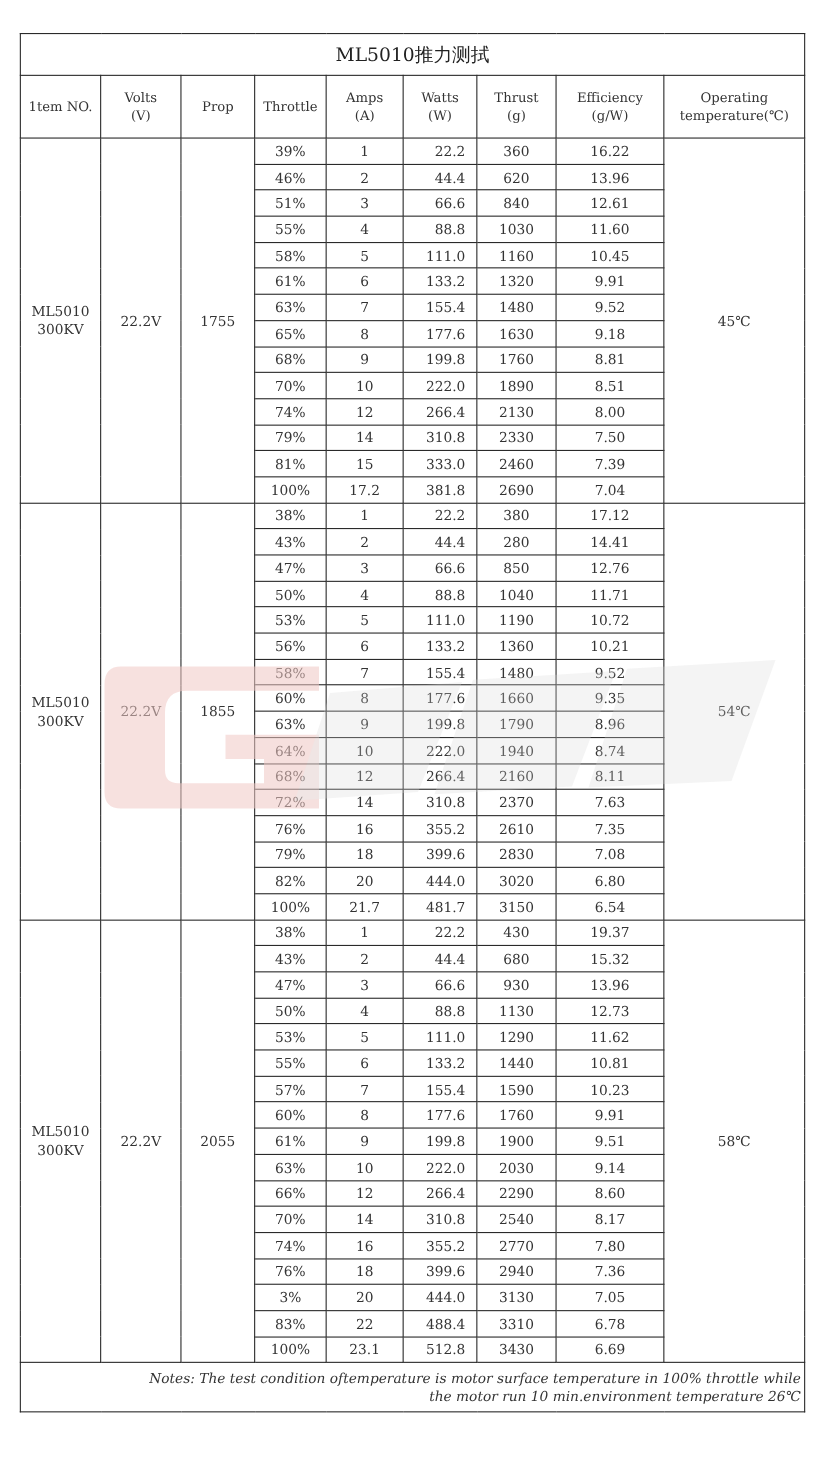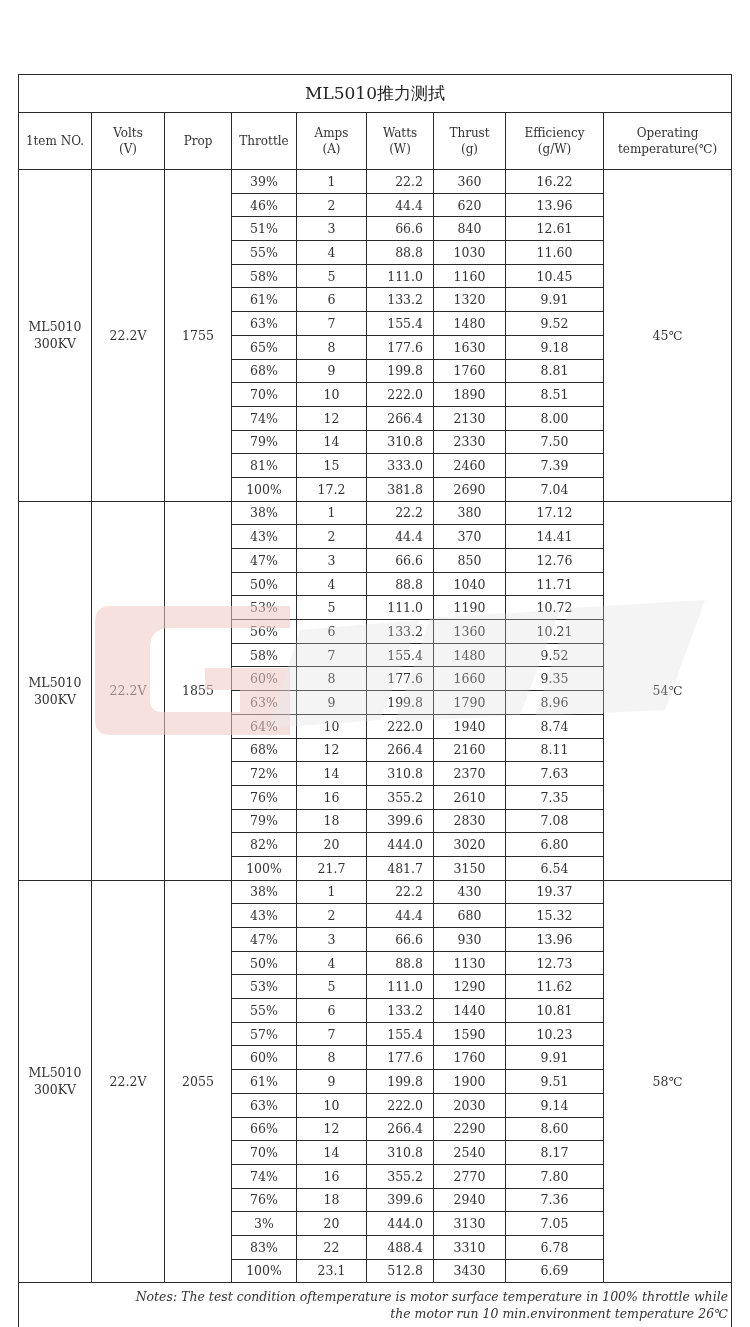--- a/index.html
+++ b/index.html
@@ -1,17 +1,17 @@
 <!DOCTYPE html>
 <html><head>
 <meta charset="utf-8">
 <style>
   html, body { margin:0; padding:0; background:#ffffff; }
   body { width:750px; height:1327px; position:relative; overflow:hidden; font-family:"DejaVu Serif","Liberation Serif",serif; color:#222; }
-  .sheet { position:absolute; left:18px; top:30px; width:713px;margin-top:44px; }
+  .sheet { position:absolute; left:18px; top:30px; width:713px; }
   table { border-collapse:collapse; width:713px; table-layout:fixed; }
   td, th { border:1.5px solid #2a2a2a; text-align:center; vertical-align:middle; font-weight:normal; padding:0; font-size:12.5px; color:#333; }
   .title { height:37px; font-size:17px; color:#222; }
   .hdr th { height:56px; font-size:12px; line-height:16px; }
   .drow td { height:22.7px; }
   .num-r { text-align:right; padding-right:10px;padding-left:19px; }
   .item { line-height:17px; }
   .notes td { text-align:right; padding:4px 3px; font-size:12.5px; line-height:17px; height:36px;font-style:italic; }
   .sheet { z-index:1; }
   .wm-layer { position:absolute; left:0; top:0; z-index:2; pointer-events:none; }
@@ -189,21 +189,21 @@
           <td>1</td>
           <td class="num-r">22.2</td>
           <td>380</td>
           <td>17.12</td>
           <td rowspan="16">54℃</td>
         </tr>
         <tr class="drow">
           <td>43%</td>
           <td>2</td>
           <td class="num-r">44.4</td>
-          <td>370</td>
+          <td>280</td>
           <td>14.41</td>
         </tr>
         <tr class="drow">
           <td>47%</td>
           <td>3</td>
           <td class="num-r">66.6</td>
           <td>850</td>
           <td>12.76</td>
         </tr>
         <tr class="drow">

